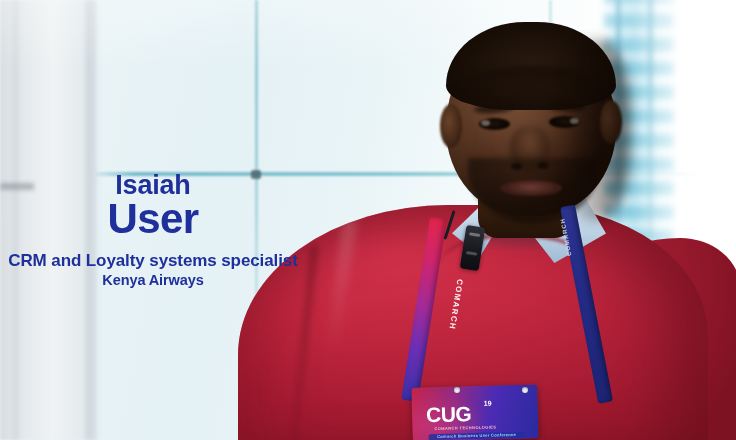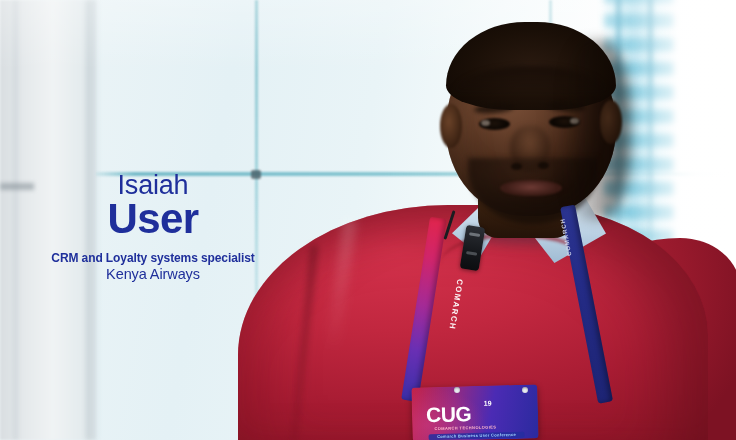--- a/index.html
+++ b/index.html
@@ -483,41 +483,41 @@
   
   .overlay {
     position: absolute;
     left: 8px; top: 172px;
     width: 290px;
     text-align: center;
     color: #1f2f9b;
   }
   .ov-first {
     font-size: 27px;
-    font-weight: 400;
+    font-weight: 700;
     line-height: 1.02;
     letter-spacing: -.2px;
   }
   .ov-last {
     font-size: 42px;
     font-weight: 700;
     line-height: 1.02;
     letter-spacing: -.6px;
     margin-top: -2px;
   }
   .ov-role {
-    font-size: 12px;
+    font-size: 17px;
     font-weight: 700;
     line-height: 1.22;
     margin-top: 11px;
     letter-spacing: -.1px;
   }
   .ov-org {
     font-size: 14.5px;
-    font-weight: 400;
+    font-weight: 700;
     line-height: 1.22;
     letter-spacing: -.1px;
   }
 </style>
 </head>
 <body>
 
 <div id="stage">
 
   <div class="bg-base"></div>

